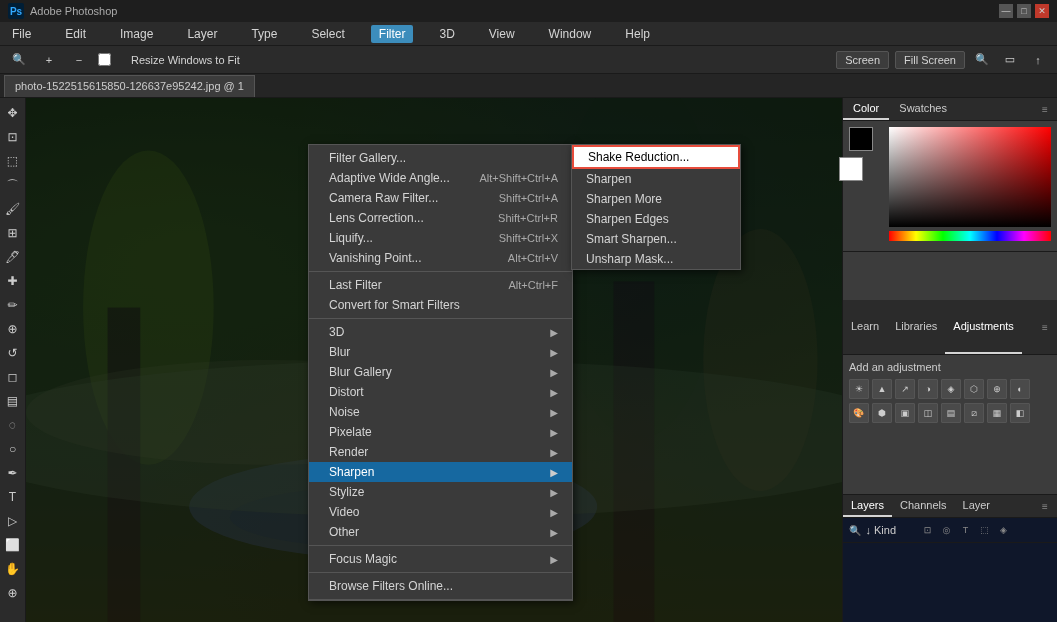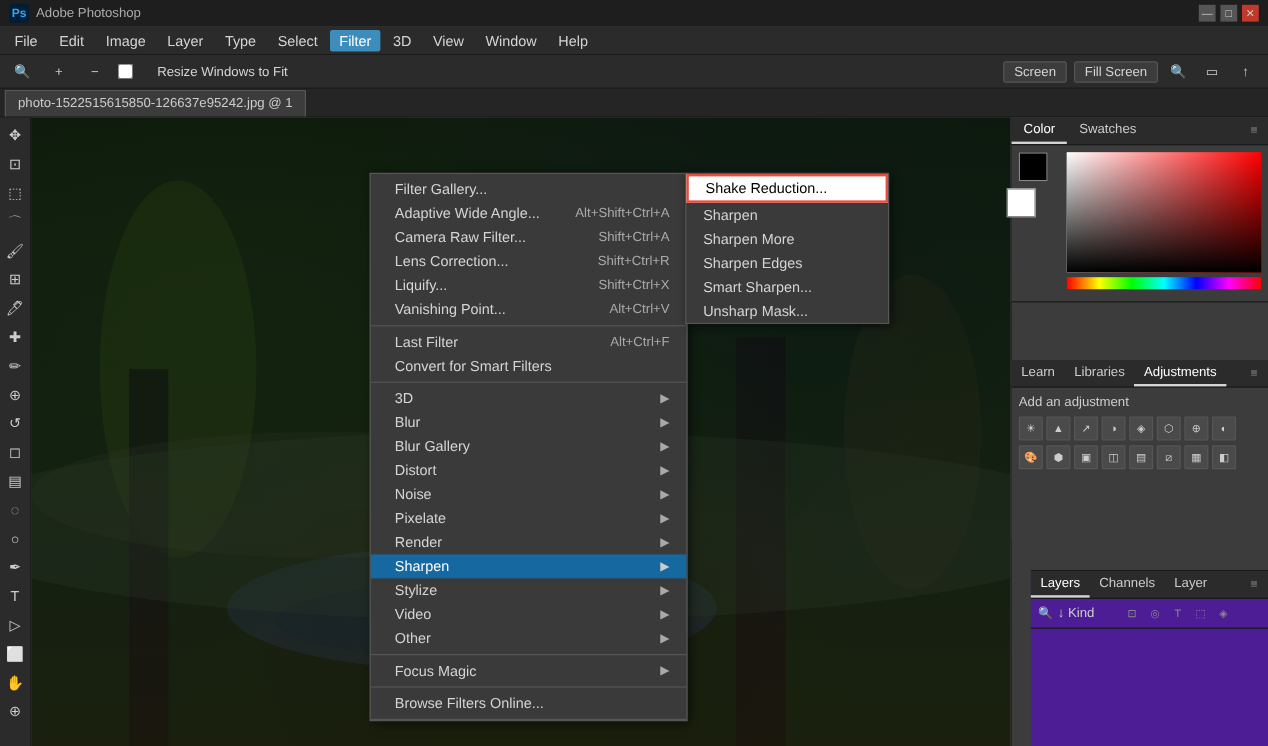--- a/index.html
+++ b/index.html
@@ -44,21 +44,21 @@
       display: flex; align-items: center; justify-content: center;
     }
 
     
     .menu-bar {
       height: 24px;
       background: #2b2b2b;
       display: flex;
       align-items: center;
       padding: 0 4px;
-      gap: 2px;
+      gap: 18px;
       border-bottom: 1px solid #1a1a1a;
     }
     .menu-item {
       padding: 2px 8px;
       cursor: pointer;
       border-radius: 2px;
       font-size: 12px;
       color: #d4d4d4;
     }
     .menu-item:hover, .menu-item.active {
@@ -257,21 +257,21 @@
       flex: 1;
     }
     .adj-tabs {
       display: flex;
       background: #2b2b2b;
       border-bottom: 1px solid #1a1a1a;
       align-items: center;
       justify-content: space-between;
     }
     .adj-tab {
-      padding: 4px 8px;
+      padding: 20px 8px;
       font-size: 11px;
       color: #ccc;
       cursor: pointer;
     }
     .adj-tab.active {
       color: #fff;
       border-bottom: 2px solid #d4d4d4;
     }
     .adj-content {
       padding: 6px;
@@ -293,24 +293,23 @@
       border: 1px solid #555;
       color: #ccc;
       font-size: 9px;
       cursor: pointer;
       display: flex; align-items: center; justify-content: center;
       border-radius: 1px;
     }
 
     
     .layers-panel {
-      background: #4c1d95;
+      background: #0f172a;
       border-top: 1px solid #1a1a1a;
-      height: 147px;
-      margin-left: 16px;
+      height: 128px;
     }
     .layers-tabs {
       display: flex;
       background: #2b2b2b;
       border-bottom: 1px solid #1a1a1a;
       align-items: center;
       justify-content: space-between;
     }
     .layers-tab {
       padding: 4px 8px;

